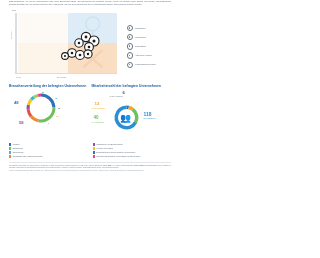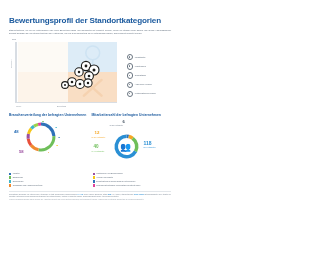--- a/index.html
+++ b/index.html
@@ -99,21 +99,20 @@
     font-size:1.6px;line-height:2.1px;color:#7b8794;text-align:justify;
   }
   .ftok{color:#2a8fd4;font-weight:700;}
   .footer2{font-size:1.55px;line-height:2px;color:#9aa4ae;margin-top:1.2px;}
 </style>
 </head>
 <body>
 
 <div class="page">
 
-  <div class="title">Bewertungsprofil der Standortkategorien</div>
   <div class="intro">Standortfaktoren, die für die Unternehmen eine hohe Bedeutung haben und gleichzeitig gut bewertet wurden, bilden die Stärken einer Region. Bei großer Handlungsbedarf herrscht hingegen bei den Standortfaktoren und -kategorien, die eine hohe Bedeutung für ein Unternehmen haben, aber schlecht bewertet wurden.</div>
 
   <div class="chartwrap">
     <div class="ylabel-top">hoch</div>
     <div class="yaxis"></div>
     <div class="ycap">Bedeutung</div>
 
     <div class="plotbox">
       <div class="q q-tl"></div>
       <div class="q q-tr">

